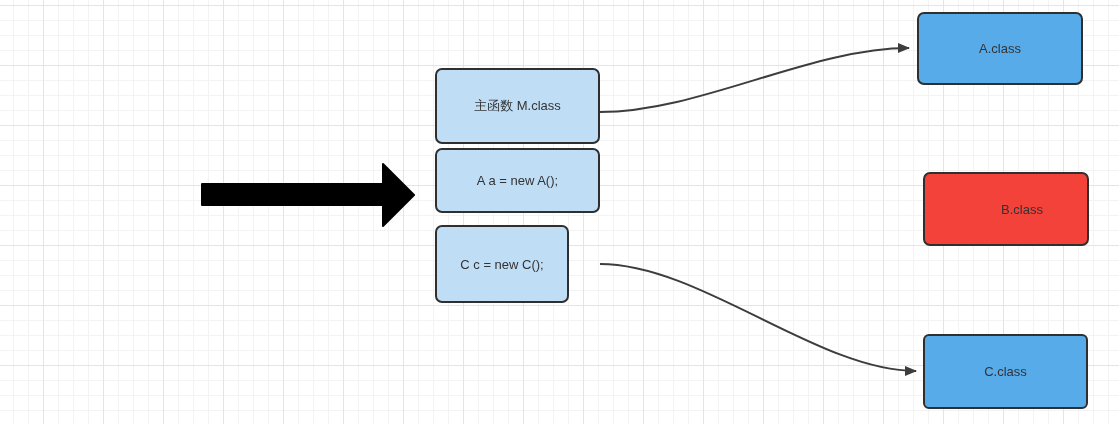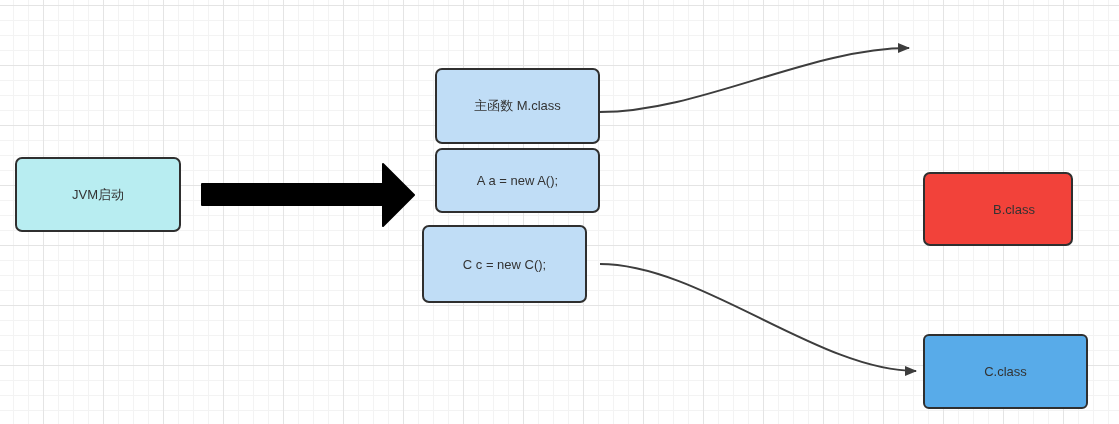--- a/index.html
+++ b/index.html
@@ -39,23 +39,23 @@
     align-items: center;
     justify-content: center;
     font-size: 13px;
     color: #333333;
     text-align: center;
     white-space: nowrap;
   }
   .n-jvm   { left: 15px;  top: 157px; width: 166px; height: 75px; }
   .n-main  { left: 435px; top: 68px;  width: 165px; height: 76px; }
   .n-stmta { left: 435px; top: 148px; width: 165px; height: 65px; }
-  .n-stmtc { left: 422px; top: 225px; width: 165px; height: 78px; text-align: center; }
+  .n-stmtc { left: 435px; top: 225px; width: 134px; height: 78px; text-align: center; }
   .n-a     { left: 917px; top: 12px;  width: 166px; height: 73px; }
-  .n-b     { left: 923px; top: 172px; width: 150px; height: 74px; padding-left: 32px; }
+  .n-b     { left: 923px; top: 172px; width: 166px; height: 74px; padding-left: 32px; }
   .n-c     { left: 923px; top: 334px; width: 165px; height: 75px; }
 </style>
 </head>
 <body>
 
 <div class="canvas">
 
   <svg class="overlay" width="1119" height="424" viewBox="0 0 1119 424" xmlns="http://www.w3.org/2000/svg">
     <defs>
       <marker id="arrowhead" markerWidth="14" markerHeight="10" refX="11" refY="5" orient="auto" markerUnits="userSpaceOnUse">
@@ -63,26 +63,26 @@
       </marker>
     </defs>
 
     <polygon points="202,184 383,184 383,164 414,195 383,226 383,205 202,205" stroke="#000000" stroke-width="2" stroke-linejoin="round" fill="#000000"></polygon>
 
     <path d="M600,112 C700,112 810,48 909,48" fill="none" stroke-width="2" marker-end="url(#arrowhead)" stroke="#3d3d3d"></path>
 
     <path d="M600,264 C700,264 818,371 916,371" fill="none" stroke-width="2" marker-end="url(#arrowhead)" stroke="#3d3d3d"></path>
   </svg>
 
-  <div class="node n-jvm" style="background-color: rgb(184, 237, 241);">JVM启动</div>
 
   <div class="node n-main" style="background-color: rgb(192, 221, 246);">主函数 M.class</div>
 
   <div class="node n-stmta" style="background-color: rgb(192, 221, 246);">A a = new A();</div>
 
   <div class="node n-stmtc" style="background-color: rgb(192, 221, 246);">C c = new C();</div>
 
+  <div class="node n-a" style="background-color: rgb(88, 171, 233);">A.class</div>
 
   <div class="node n-b" style="background-color: rgb(242, 66, 58);">B.class</div>
 
   <div class="node n-c" style="background-color: rgb(88, 171, 233); border-radius: 6px;">C.class</div>
 
 </div>
 
 </body></html>

